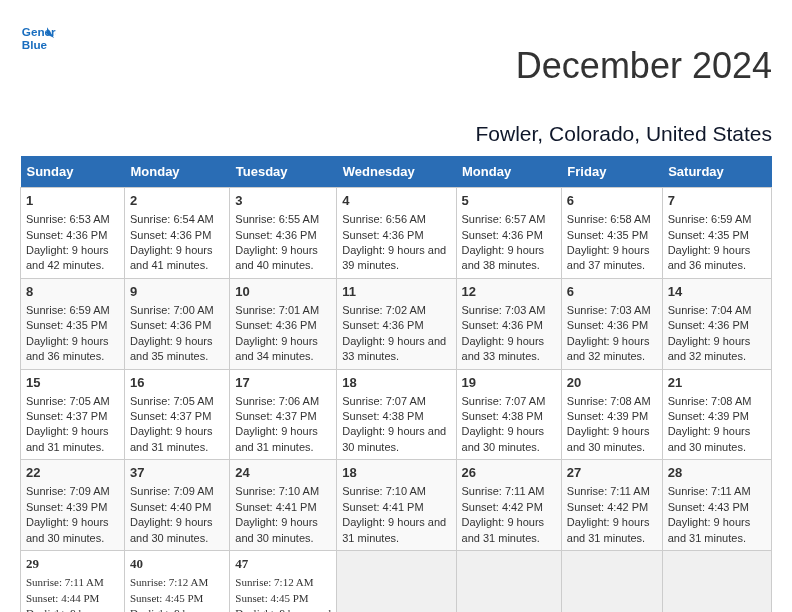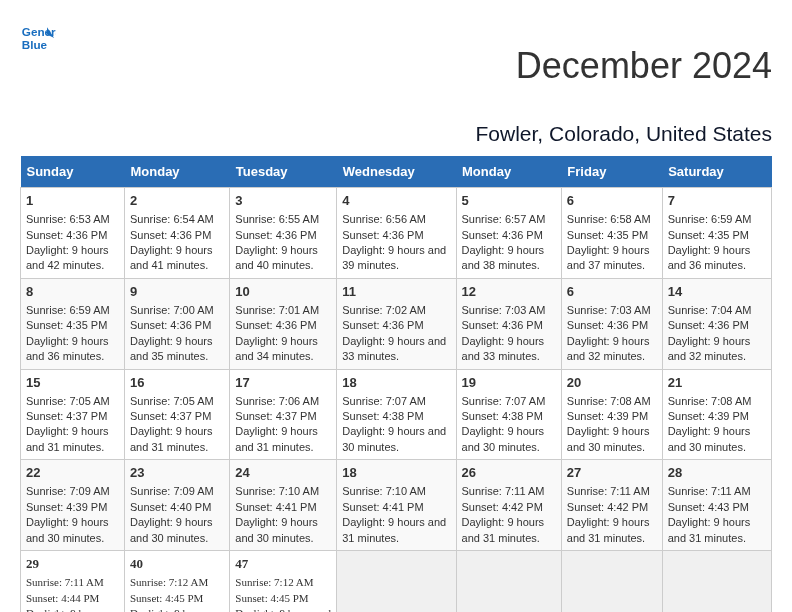--- a/index.html
+++ b/index.html
@@ -157,21 +157,21 @@
         <td><span class="day-num">19</span>
 <span class="day-detail">Sunrise: 7:07 AM<br>Sunset: 4:38 PM<br>Daylight: 9 hours and 30 minutes.</span></td>
         <td><span class="day-num">20</span>
 <span class="day-detail">Sunrise: 7:08 AM<br>Sunset: 4:39 PM<br>Daylight: 9 hours and 30 minutes.</span></td>
         <td><span class="day-num">21</span>
 <span class="day-detail">Sunrise: 7:08 AM<br>Sunset: 4:39 PM<br>Daylight: 9 hours and 30 minutes.</span></td>
       </tr>
       <tr>
         <td><span class="day-num">22</span>
 <span class="day-detail">Sunrise: 7:09 AM<br>Sunset: 4:39 PM<br>Daylight: 9 hours and 30 minutes.</span></td>
-        <td><span class="day-num">23</span>
+        <td><span class="day-num">37</span>
 <span class="day-detail">Sunrise: 7:09 AM<br>Sunset: 4:40 PM<br>Daylight: 9 hours and 30 minutes.</span></td>
         <td><span class="day-num">24</span>
 <span class="day-detail">Sunrise: 7:10 AM<br>Sunset: 4:41 PM<br>Daylight: 9 hours and 30 minutes.</span></td>
         <td><span class="day-num">18</span>
 <span class="day-detail">Sunrise: 7:10 AM<br>Sunset: 4:41 PM<br>Daylight: 9 hours and 31 minutes.</span></td>
         <td><span class="day-num">26</span>
 <span class="day-detail">Sunrise: 7:11 AM<br>Sunset: 4:42 PM<br>Daylight: 9 hours and 31 minutes.</span></td>
         <td><span class="day-num">27</span>
 <span class="day-detail">Sunrise: 7:11 AM<br>Sunset: 4:42 PM<br>Daylight: 9 hours and 31 minutes.</span></td>
         <td><span class="day-num">28</span>

